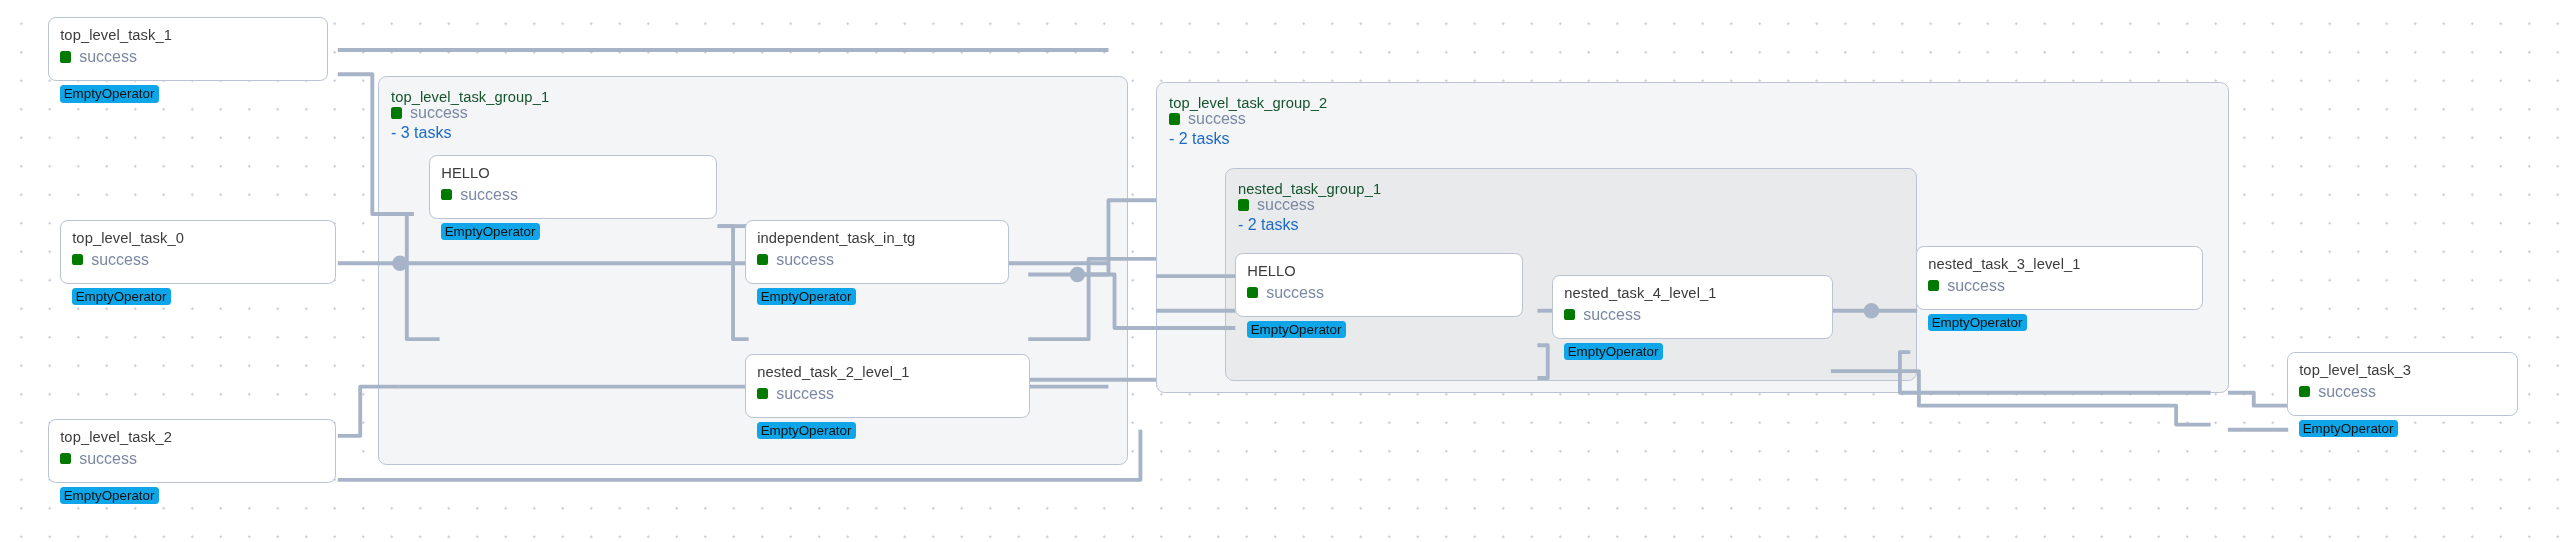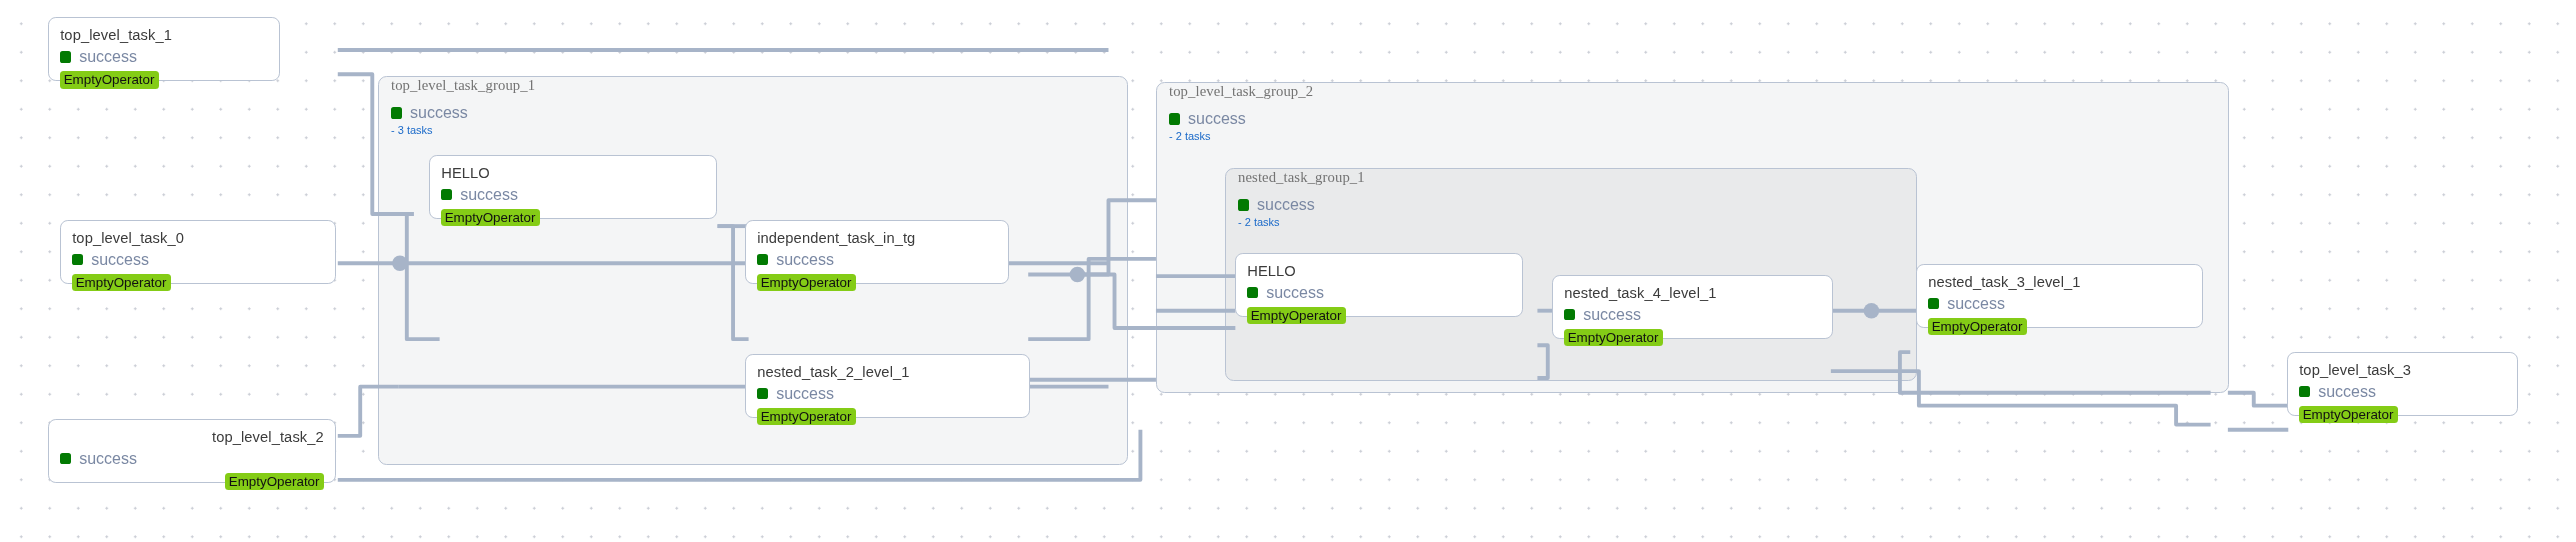--- a/index.html
+++ b/index.html
@@ -54,41 +54,40 @@
     background: #f4f5f6;
     z-index: 2;
   }
   .taskgroup.level2 {
     background: #e9eaeb;
     z-index: 3;
   }
   .tg-title {
     position: absolute;
     left: 12px;
-    top: 0;
+    top: 12px;
     font-size: 14.7px;
-    color: #737373;
+    color: #14532d;
     white-space: nowrap;
     letter-spacing: 0.1px;
-    font-family: Liberation Serif, serif;
   }
   .tg-status {
     position: absolute;
     left: 12px;
     top: 27px;
     display: flex;
     align-items: center;
     gap: 7.8px;
     white-space: nowrap;
   }
   .tg-tasks {
     position: absolute;
     left: 12px;
     top: 47px;
-    font-size: 11px;
+    font-size: 16px;
     color: #1b6ac9;
     white-space: nowrap;
   }
 
   
   .tasknode {
     position: absolute;
     box-sizing: border-box;
     border: 1.3px solid #b9c3d3;
     border-radius: 7.8px;
@@ -105,22 +104,22 @@
   }
   .tn-status {
     display: flex;
     align-items: center;
     gap: 7.8px;
     margin-top: 3.5px;
     white-space: nowrap;
   }
   .tn-operator {
     display: inline-block;
-    margin-top: 5px;
-    background: #84cc16;
+    margin-top: 19px;
+    background: #0ea5e9;
     color: #111111;
     font-size: 13.4px;
     padding: 0.9px 4.3px 1.7px 3.5px;
     border-radius: 3.5px;
     white-space: nowrap;
   }
 
   
   .status-dot {
     display: inline-block;
@@ -205,39 +204,39 @@
 
   <div class="taskgroup level2" style="left:1225px; top:168px; width:692px; height:213px;">
     <div class="tg-title">nested_task_group_1</div>
     <div class="tg-status">
       <span class="status-dot"></span>
       <span class="status-text">success</span>
     </div>
     <div class="tg-tasks">- 2 tasks</div>
   </div>
 
-  <div class="tasknode" style="left:48px; top:17.3px; width:232px; height:64px;">
+  <div class="tasknode" style="left:48px; top:17.3px; width:280px; height:64px;">
     <div class="tn-title">top_level_task_1</div>
     <div class="tn-status">
       <span class="status-dot"></span>
       <span class="status-text">success</span>
     </div>
     <span class="tn-operator">EmptyOperator</span>
   </div>
 
   <div class="tasknode" style="left:60px; top:220px; width:276px; height:64px;">
     <div class="tn-title">top_level_task_0</div>
     <div class="tn-status">
       <span class="status-dot"></span>
       <span class="status-text">success</span>
     </div>
     <span class="tn-operator">EmptyOperator</span>
   </div>
 
-  <div class="tasknode" style="left:48px; top:419px; width:288px; height:64px;text-align:right;">
+  <div class="tasknode" style="left:48px; top:419px; width:288px; height:64px;">
     <div class="tn-title">top_level_task_2</div>
     <div class="tn-status">
       <span class="status-dot"></span>
       <span class="status-text">success</span>
     </div>
     <span class="tn-operator">EmptyOperator</span>
   </div>
 
   <div class="tasknode" style="left:429px; top:155px; width:288px; height:64px;">
     <div class="tn-title">HELLO</div>
@@ -277,21 +276,21 @@
 
   <div class="tasknode" style="left:1552px; top:275px; width:281px; height:64px;">
     <div class="tn-title">nested_task_4_level_1</div>
     <div class="tn-status">
       <span class="status-dot"></span>
       <span class="status-text">success</span>
     </div>
     <span class="tn-operator">EmptyOperator</span>
   </div>
 
-  <div class="tasknode" style="left:1916px; top:264px; width:287px; height:64px;">
+  <div class="tasknode" style="left:1916px; top:246px; width:287px; height:64px;">
     <div class="tn-title">nested_task_3_level_1</div>
     <div class="tn-status">
       <span class="status-dot"></span>
       <span class="status-text">success</span>
     </div>
     <span class="tn-operator">EmptyOperator</span>
   </div>
 
   <div class="tasknode" style="left:2287px; top:352px; width:231px; height:64px;">
     <div class="tn-title">top_level_task_3</div>

